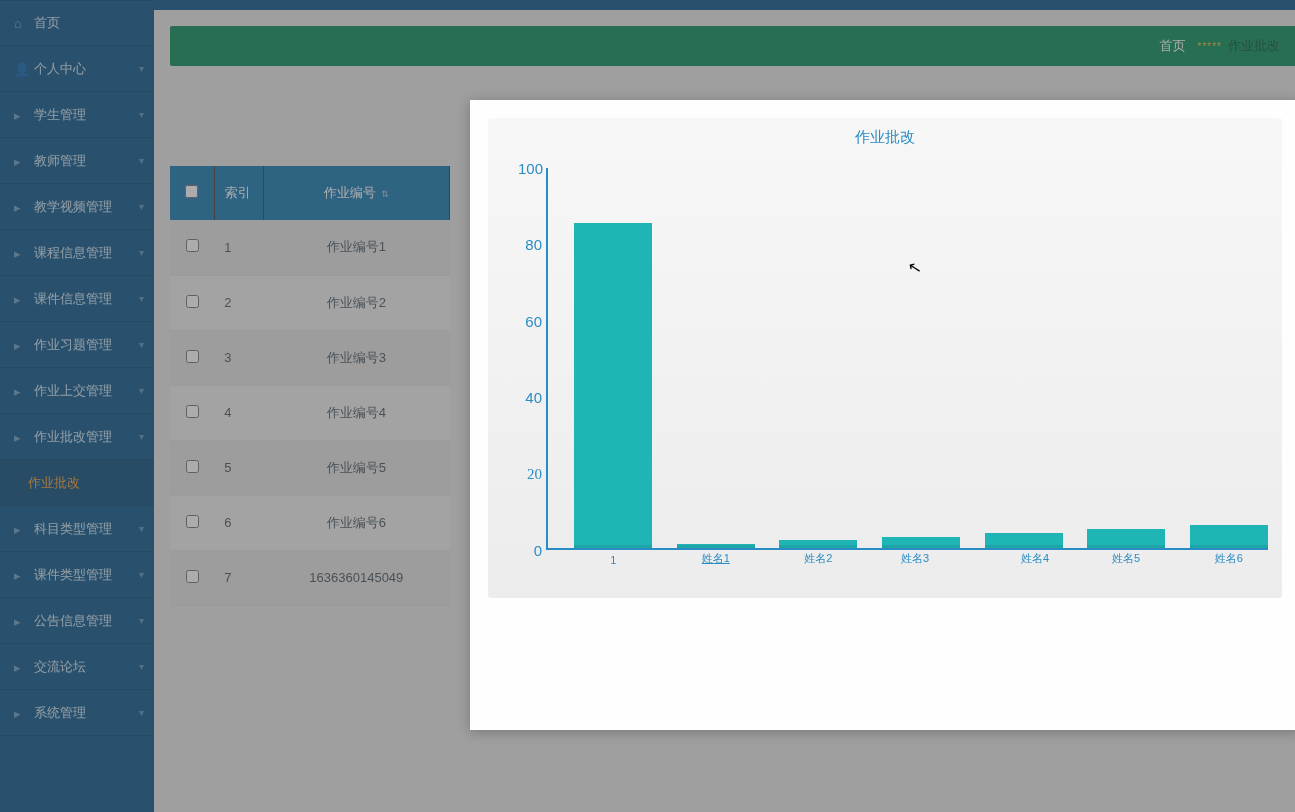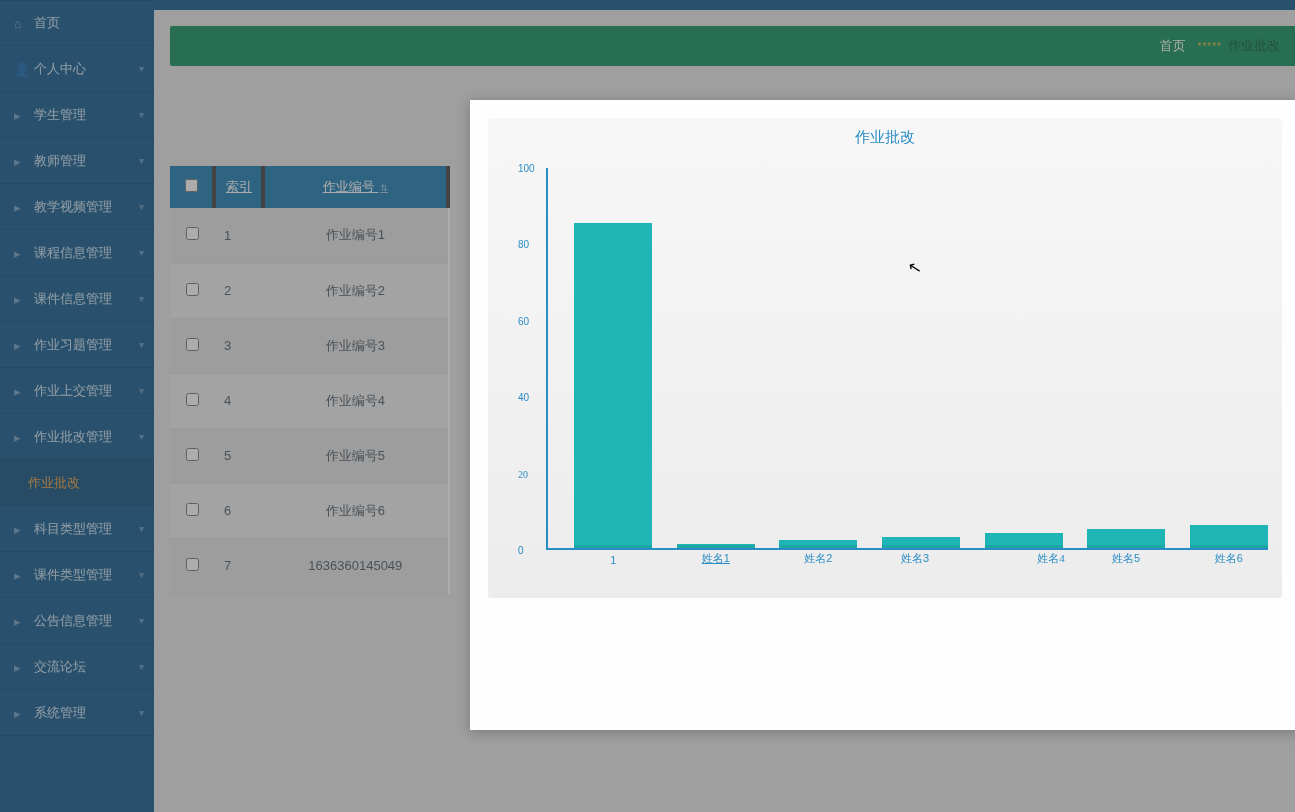--- a/index.html
+++ b/index.html
@@ -82,25 +82,24 @@
     margin-top: 100px;
     border-collapse: collapse;
     background: #fff;
     width: 280px;
   }
   .table th {
     background: #1b7bb3;
     color: #fff;
     font-weight: normal;
     padding: 12px 8px;
-    border-right: 4px solid #404040;
+    border-right: 1px solid #404040;
     font-size: 13px;
     text-align: center;
-    height: 42px;
-    text-decoration: underline;
+    height: 54px;
   }
   .table td {
     border-bottom: 1px solid #e1e1e1;
     padding: 0 8px;
     height: 55px;
     color: #4a5a66;
     text-align: center;
     font-size: 13px;
   }
   .table tbody tr:nth-child(even) td { background: #efefef; }
@@ -154,24 +153,25 @@
   }
   .x-axis {
     position: absolute;
     left: 58px; right: 14px; bottom: 48px;
     height: 2px;
     background: #2a8cc4;
   }
   .y-tick {
     position: absolute;
     left: 30px;
-    font-size: 10px;
+    font-size: 15px;
     color: #2a8cc4;
     transform: translateY(-50%);
     width: 24px;
+    text-align: right;
   }
   .x-tick {
     position: absolute;
     bottom: 32px;
     font-size: 11px;
     color: #2a8cc4;
     transform: translateX(-50%);
     white-space: nowrap;
   }
   .bar {
@@ -359,21 +359,21 @@
         <div class="y-tick" style="top: 50px;">100</div>
         <div class="bar" style="left: 125.286px; height: 324.7px;"></div>
         <div class="x-tick" style="left: 125.286px;">1</div>
         <div class="bar" style="left: 227.857px; height: 3.82px;"></div>
         <div class="x-tick" style="left: 227.857px; text-decoration: underline;">姓名1</div>
         <div class="bar" style="left: 330.429px; height: 7.64px;"></div>
         <div class="x-tick" style="left: 330.429px;">姓名2</div>
         <div class="bar" style="left: 433px; height: 11.46px;"></div>
         <div class="x-tick" style="left: 427px;">姓名3</div>
         <div class="bar" style="left: 535.571px; height: 15.28px;"></div>
-        <div class="x-tick" style="left: 563px; font-family: Liberation Serif, serif;">姓名4</div>
+        <div class="x-tick" style="left: 547px;">姓名4</div>
         <div class="bar" style="left: 638.143px; height: 19.1px;"></div>
         <div class="x-tick" style="left: 638.143px;">姓名5</div>
         <div class="bar" style="left: 740.714px; height: 22.92px;"></div>
         <div class="x-tick" style="left: 740.714px;">姓名6</div>
       </div>
   </div>
 </div>
 
 <div class="cursor-arrow">↖</div>
 

